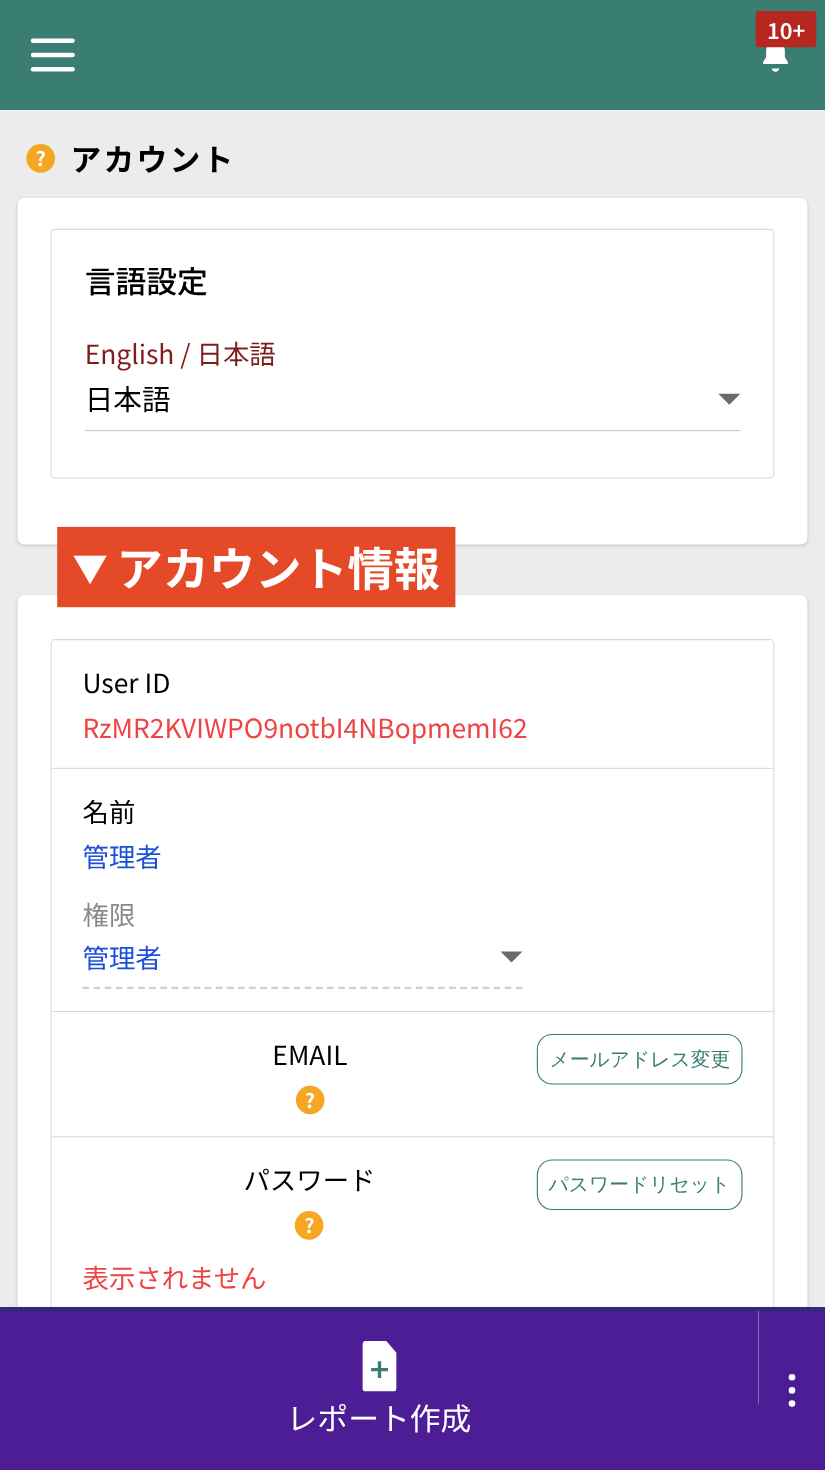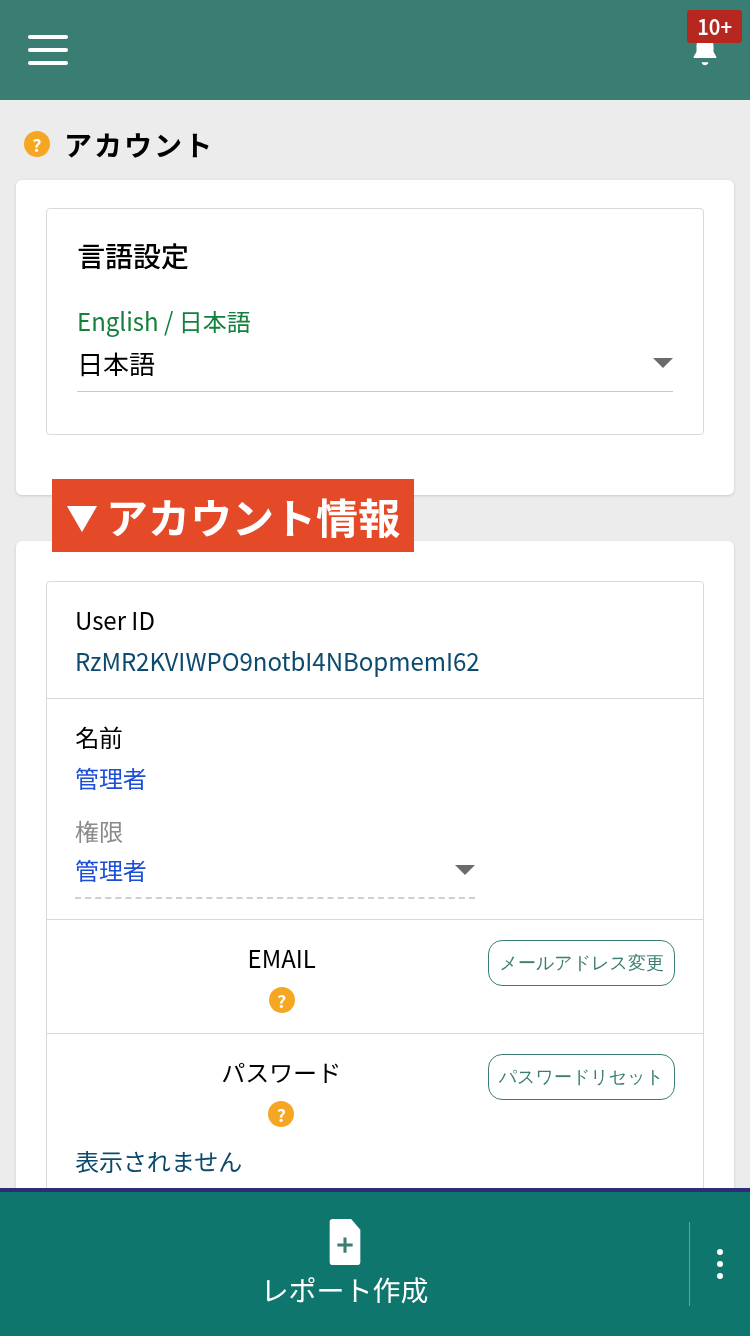--- a/index.html
+++ b/index.html
@@ -12,46 +12,46 @@
   .bell { width: 34px; height: 34px; fill: #fff; }
   .badge { position: absolute; top: -18px; right: -20px; background: #b5271f; color: #fff; font-size: 20px; font-weight: 600; padding: 2px 10px; border-radius: 3px; }
   
   .section-title { display: flex; align-items: center; gap: 14px; padding: 24px 24px 16px 24px; }
   .help-circle { width: 26px; height: 26px; border-radius: 50%; background: #f5a623; color: #fff; font-weight: 700; font-size: 18px; display: inline-flex; align-items: center; justify-content: center; flex-shrink: 0; }
   .section-title-text { font-size: 28px; font-weight: 700; letter-spacing: 2px; }
   
   .card { background: #fff; margin: 0 16px 24px 16px; border-radius: 6px; box-shadow: 0 1px 3px rgba(0,0,0,.15); padding: 28px 30px 60px 30px; }
   .card-inner { border: 1px solid #d9d9d9; border-radius: 4px; padding: 26px 30px 42px 30px; }
   .lang-title { font-size: 28px; font-weight: 500; margin-bottom: 28px; }
-  .lang-sub { color: #15803d; font-size: 24px; margin-bottom: 6px; }
+  .lang-sub { color: #7f1d1d; font-size: 24px; margin-bottom: 6px; }
   .select-row { display: flex; align-items: center; justify-content: space-between; border-bottom: 1px solid #c9c9c9; padding-bottom: 10px; }
   .select-value { font-size: 26px; }
   .chevron-down { width: 0; height: 0; border-left: 10px solid transparent; border-right: 10px solid transparent; border-top: 10px solid #6b6b6b; }
   
   .overlay-banner { position: relative; margin: 0 16px; }
   .orange-banner { position: absolute; top: -40px; left: 36px; background: #e44a27; color: #fff; font-size: 42px; font-weight: 700; padding: 6px 14px; display: flex; align-items: center; gap: 8px; z-index: 5; }
   .orange-banner .tri { font-size: 32px; }
   
   .card.account { padding: 40px 30px 0 30px; margin-top: 46px; }
   .account-table { border: 1px solid #d9d9d9; border-radius: 4px; }
   .row { border-bottom: 1px solid #d9d9d9; padding: 20px 28px; }
   .row:last-child { border-bottom: none; }
   .row-label { font-size: 24px; margin-bottom: 6px; }
-  .row-value { font-size: 24px; color: #0c4a6e; }
+  .row-value { font-size: 24px; color: #ef4444; }
   .row-value.dark { color: #1d4ed8; }
   .row-sub { color: #8a8a8a; font-size: 24px; margin-top: 18px; margin-bottom: 4px; }
   .perm-select { display: flex; align-items: center; justify-content: space-between; width: 400px; }
   .dashed { border-bottom: 2px dashed #cfcfcf; width: 400px; margin-top: 10px; }
   .row.flex { display: flex; justify-content: space-between; align-items: flex-start; }
   .row.flex .left { flex: 1; }
   .label-with-help { display: flex; align-items: center; gap: 12px; flex-direction: column; }
   .outline-btn { border: 1.5px solid #3a7d72; color: #3a7d72; background: #fff; font-size: 18px; padding: 10px 10px; border-radius: 14px; cursor: pointer; white-space: nowrap; margin-top: 0; }
   .row.cut { padding-bottom: 0; overflow: hidden; max-height: 28px; }
   
-  .bottom-bar { position: fixed; bottom: 0; left: 0; width: 750px; height: 148px; background: #0f766e; display: flex; align-items: center; color: #fff; z-index: 10; border-top:4px solid #2f2a7a; }
+  .bottom-bar { position: fixed; bottom: 0; left: 0; width: 750px; height: 148px; background: #4c1d95; display: flex; color: #fff; z-index: 10; border-top:4px solid #2f2a7a; }
   .bottom-main { flex: 1; display: flex; flex-direction: column; align-items: center; justify-content: center; gap: 4px; }
   .bottom-main .file-icon { width: 38px; height: 46px; }
   .bottom-label { font-size: 28px; }
   .bottom-divider { width: 1px; height: 84px; background: rgba(255,255,255,.35); }
   .overflow { width: 60px; display: flex; align-items: center; justify-content: center; }
   .dots { display: flex; flex-direction: column; gap: 6px; }
   .dots span { width: 6px; height: 6px; background: #fff; border-radius: 50%; }
   .content { height: calc(1336px - 100px - 148px); overflow: hidden; }
 </style>
 </head>

